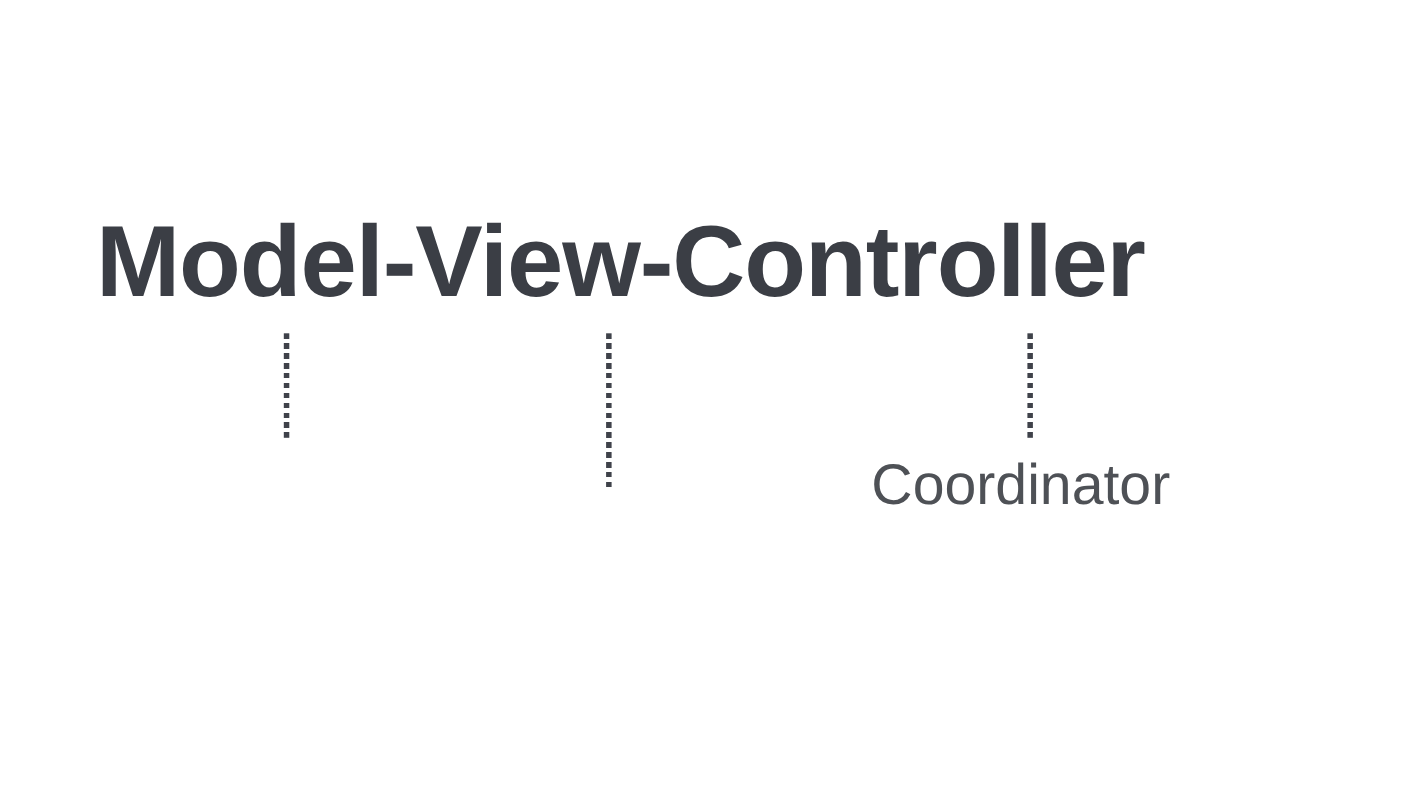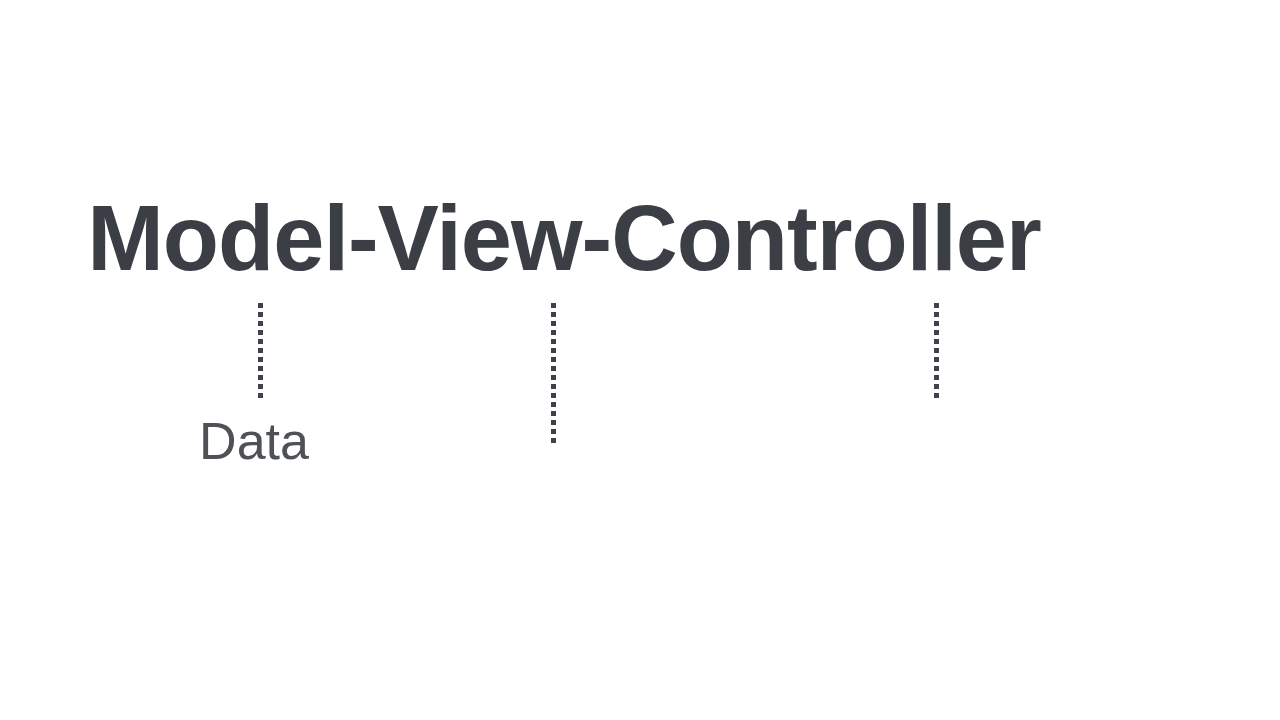--- a/index.html
+++ b/index.html
@@ -66,15 +66,15 @@
 <body>
 
 <div class="slide" style="--bg: #ffffff; --title-color: #3b3e45; --label-color: #4e5156; --connector-color: #3f424a;">
 
   <div class="title">Model-View-Controller</div>
 
   <div class="connector c-model"></div>
   <div class="connector c-view"></div>
   <div class="connector c-controller"></div>
 
-  <div class="node-label l-model">Data</div>
+  <div class="node-label l-controller">Coordinator</div>
 
 </div>
 
 </body></html>

